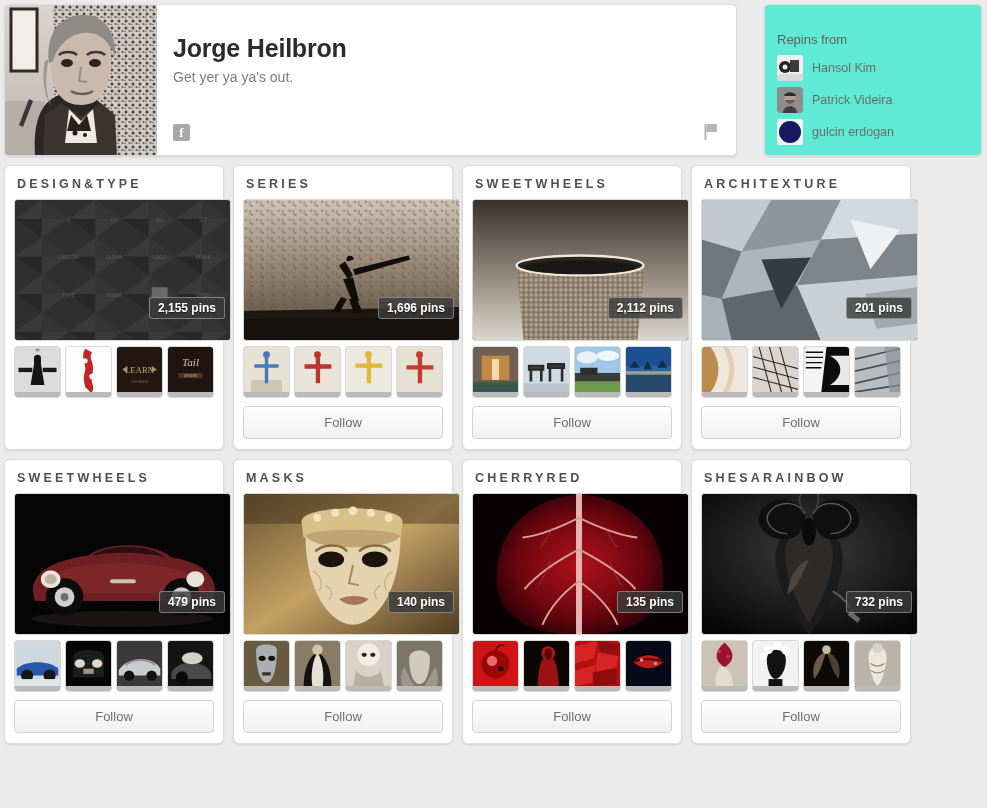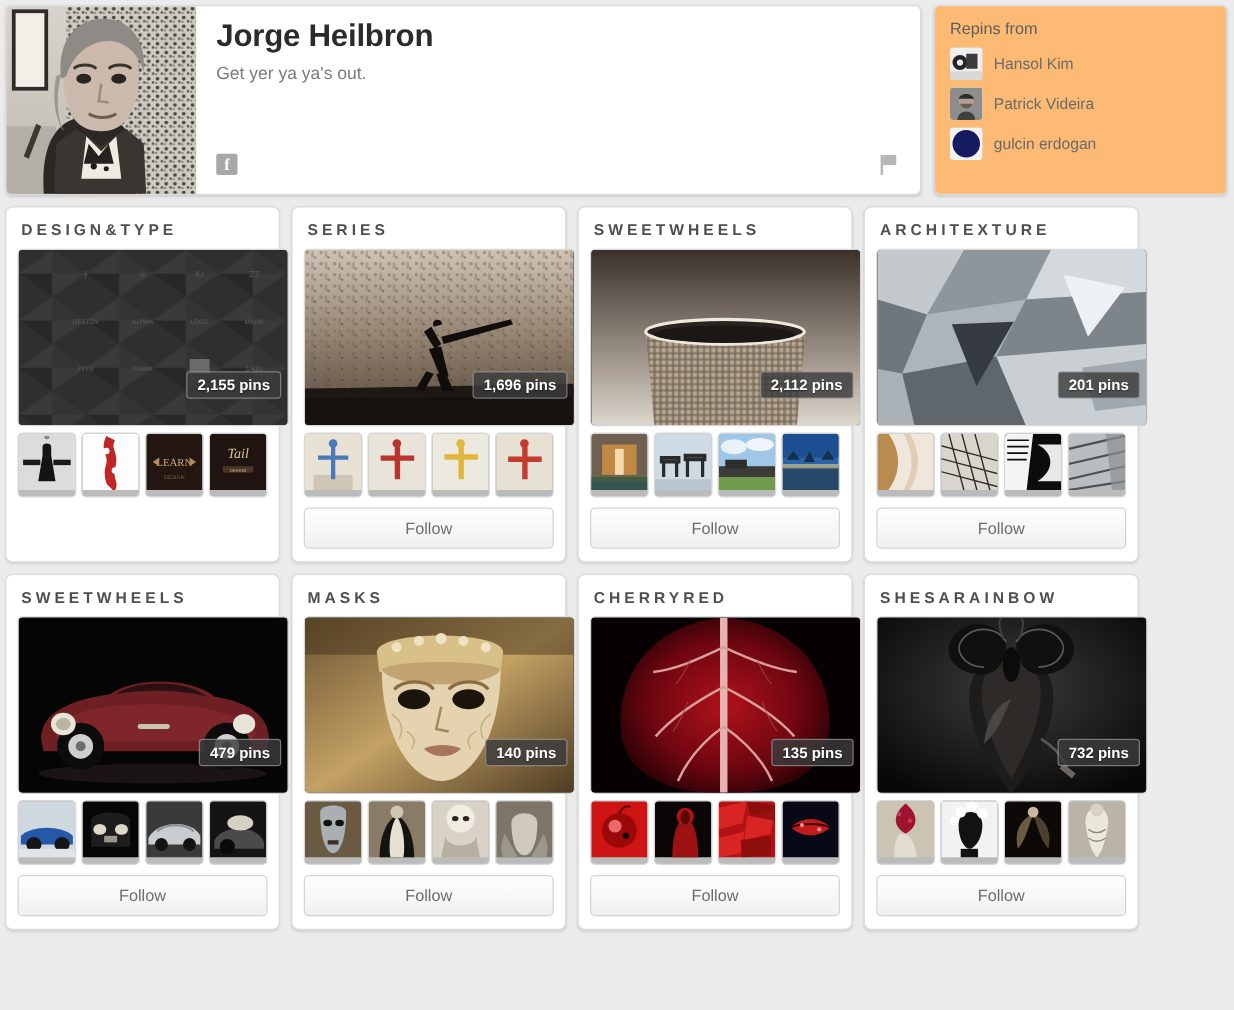--- a/index.html
+++ b/index.html
@@ -15,37 +15,38 @@
   .top-row { display: flex; padding: 4px 5px 0 4px; gap: 10px; height: 160px; }
 
   .profile-card {
     flex: 0 0 733px; height: 152px; background: #fff;
     border: 1px solid #dcdcdc; border-radius: 5px;
     box-shadow: 0 1px 2px rgba(0,0,0,.12);
     display: flex; overflow: hidden; position: relative;
   }
   .avatar-wrap { flex: 0 0 152px; height: 152px; overflow: hidden; position: relative; background:#cfcbc4; }
   .avatar-art { position:absolute; inset:0; }
-  .profile-body { flex: 1; padding: 7px 14px 0 16px; position: relative; }
+  .profile-body { flex: 1; padding: 26px 14px 0 16px; position: relative; }
   .profile-name { font-size: 25px; font-weight: bold; color: #2b2b2b; letter-spacing: -0.2px; line-height: 34px; }
   .profile-about { font-size: 14px; color: #7a7a7a; margin-top: 4px; }
   .profile-icons { position: absolute; left: 16px; bottom: 14px; right: 14px; height: 18px; }
   .fb-icon {
     width: 17px; height: 17px; background: #a8a8a8; border-radius: 2px;
     display: inline-flex; align-items: center; justify-content: center;
     color: #fff; font-weight: bold; font-size: 13px; font-family: "Liberation Serif", serif;
     line-height: 17px;
   }
   .flag-icon { position: absolute; right: 4px; top: 0; width: 14px; height: 18px; }
 
   .repins-card {
-    flex: 1; height: 152px; background: #fdba74;
+    flex: 1; height: 152px; background: #5eead4;
     border: 1px solid #dcdcdc; border-radius: 5px;
     box-shadow: 0 1px 2px rgba(0,0,0,.12);
-    padding: 10px 12px;
+    padding: 27px 12px;
+    margin-left: 17px;
   }
   .repins-title { font-size: 13px; color: #5e5e5e; margin-bottom: 8px; }
   .repin-item { display: flex; align-items: center; gap: 9px; margin-bottom: 6px; }
   .repin-av { width: 26px; height: 26px; border-radius: 3px; overflow: hidden; position: relative; background: #ddd; flex: 0 0 26px; }
   .repin-name { font-size: 12.5px; color: #6b6b6b; }
 
   
   .stats-bar {
     margin: 8px 0 0 0; height: 42px; background: #ededed;
     border-top: 1px solid #dedede; border-bottom: 1px solid #d6d6d6;

